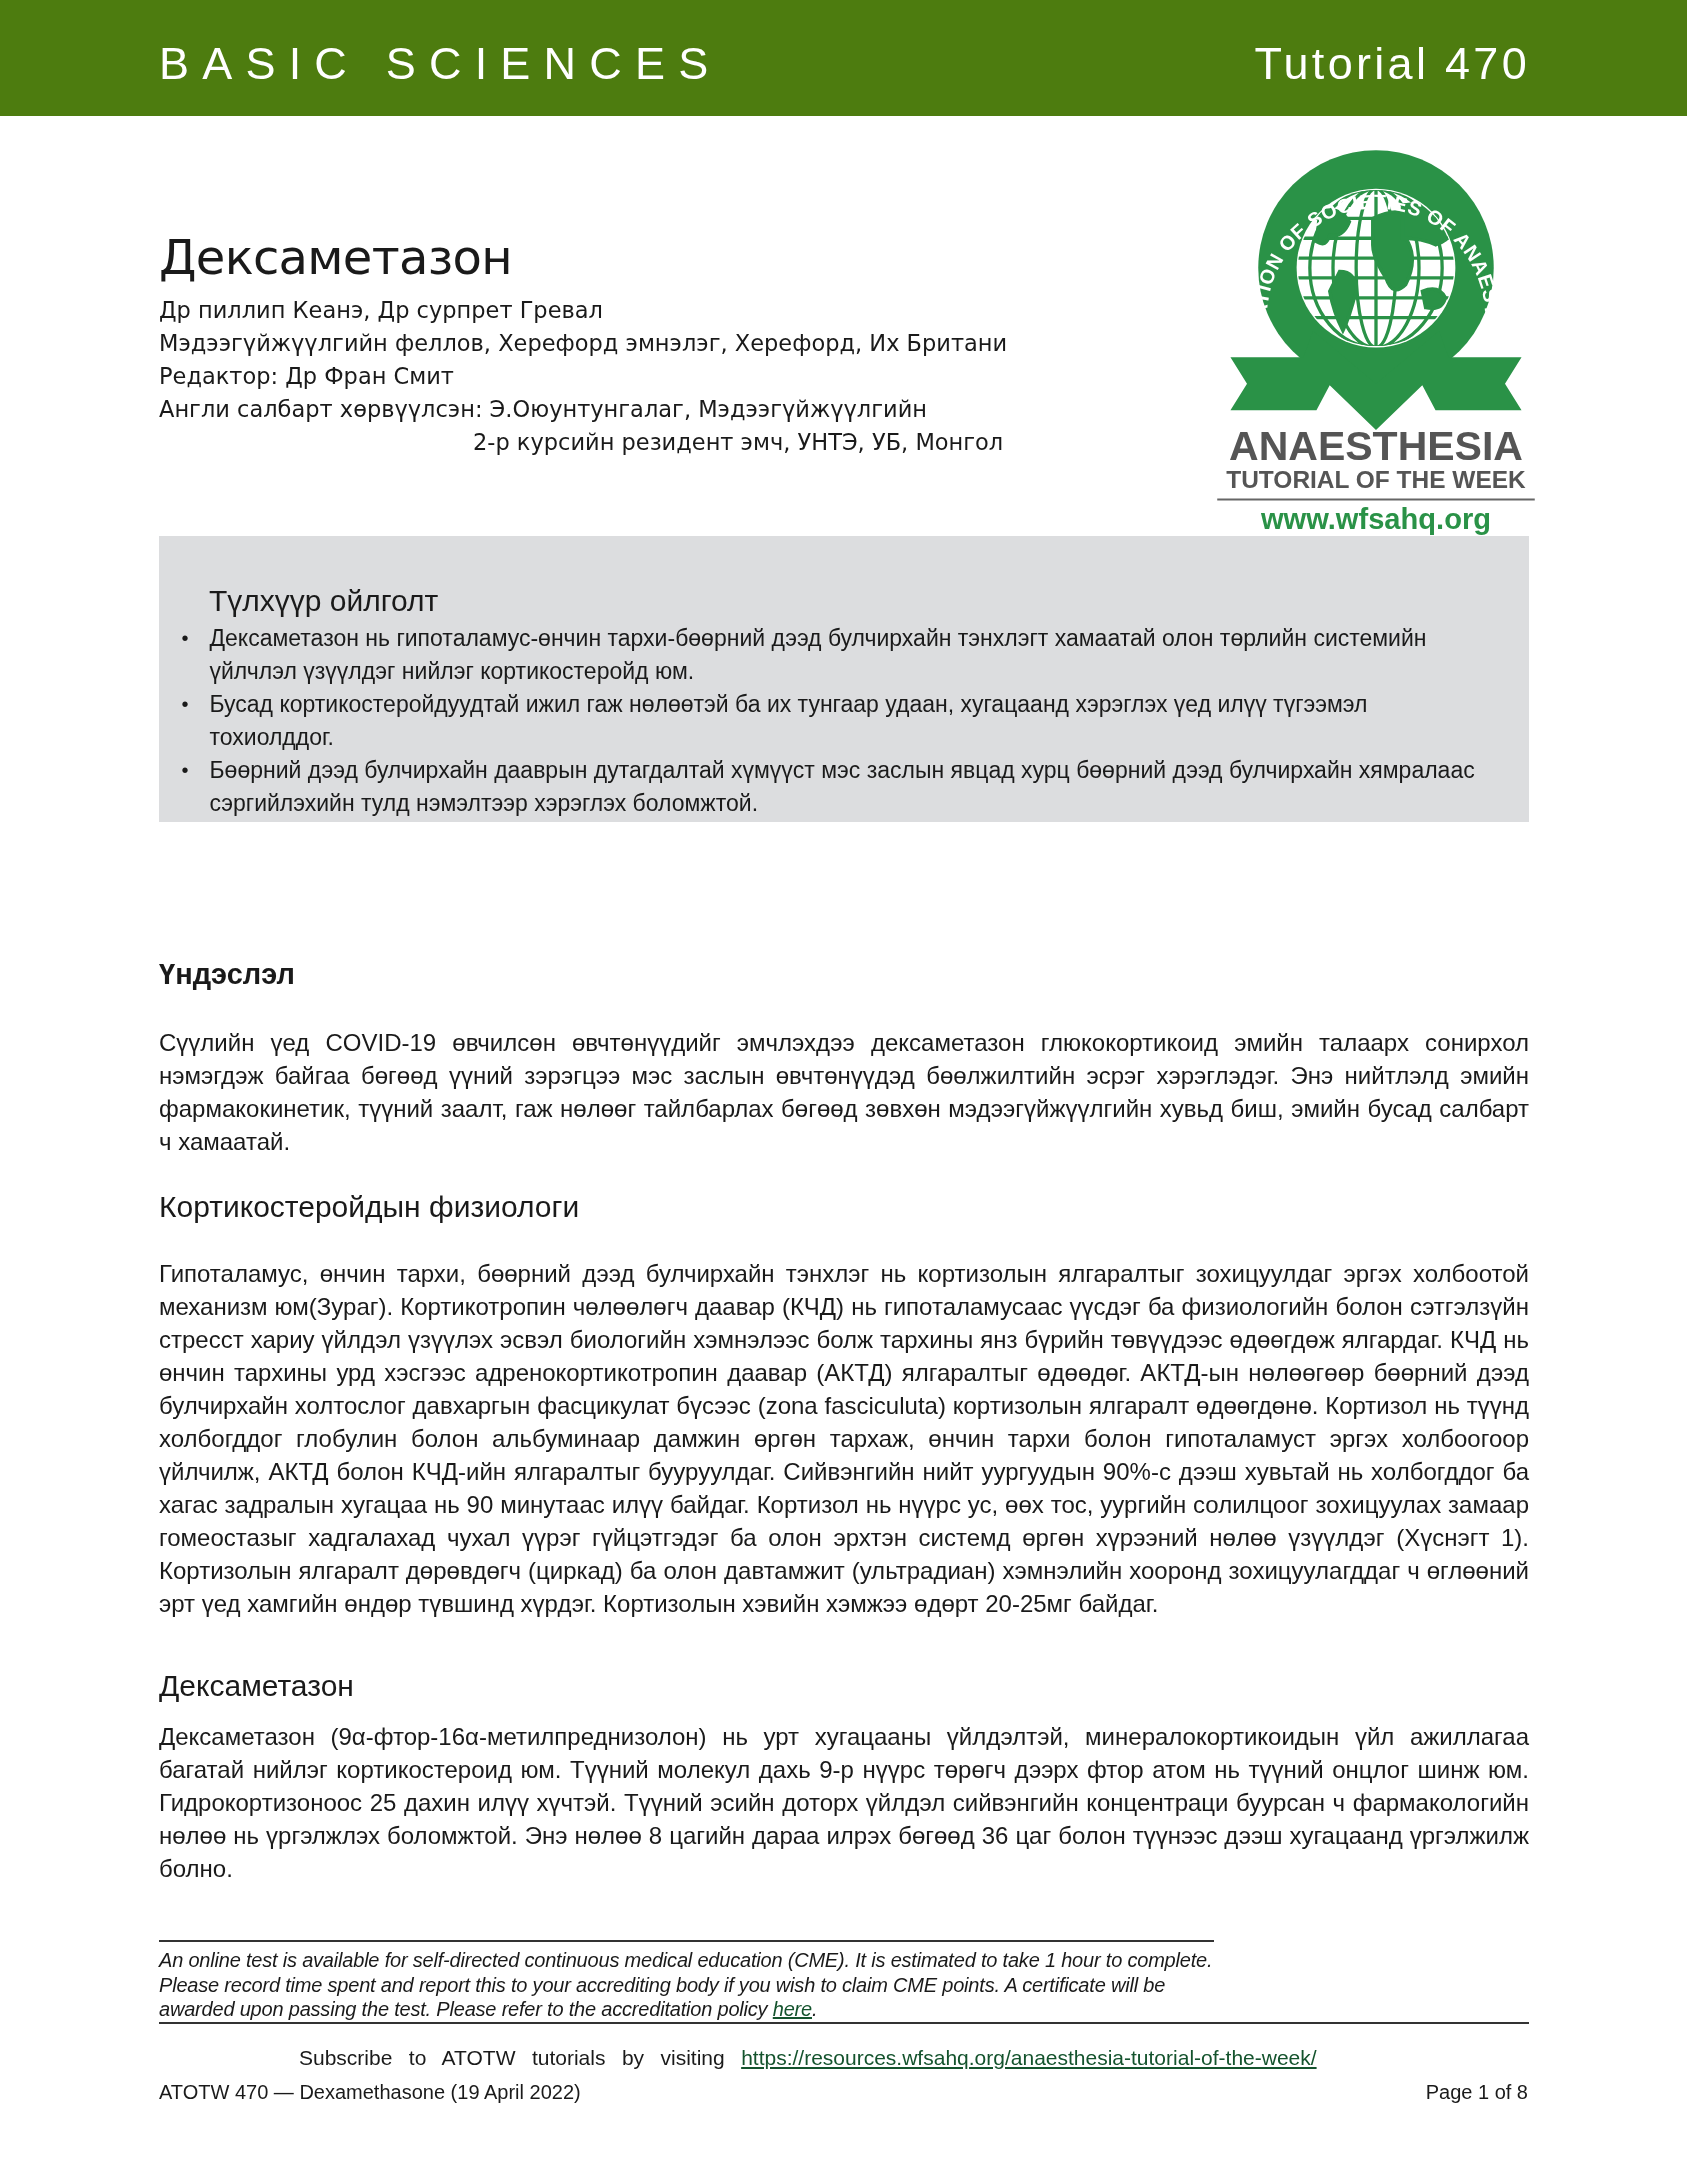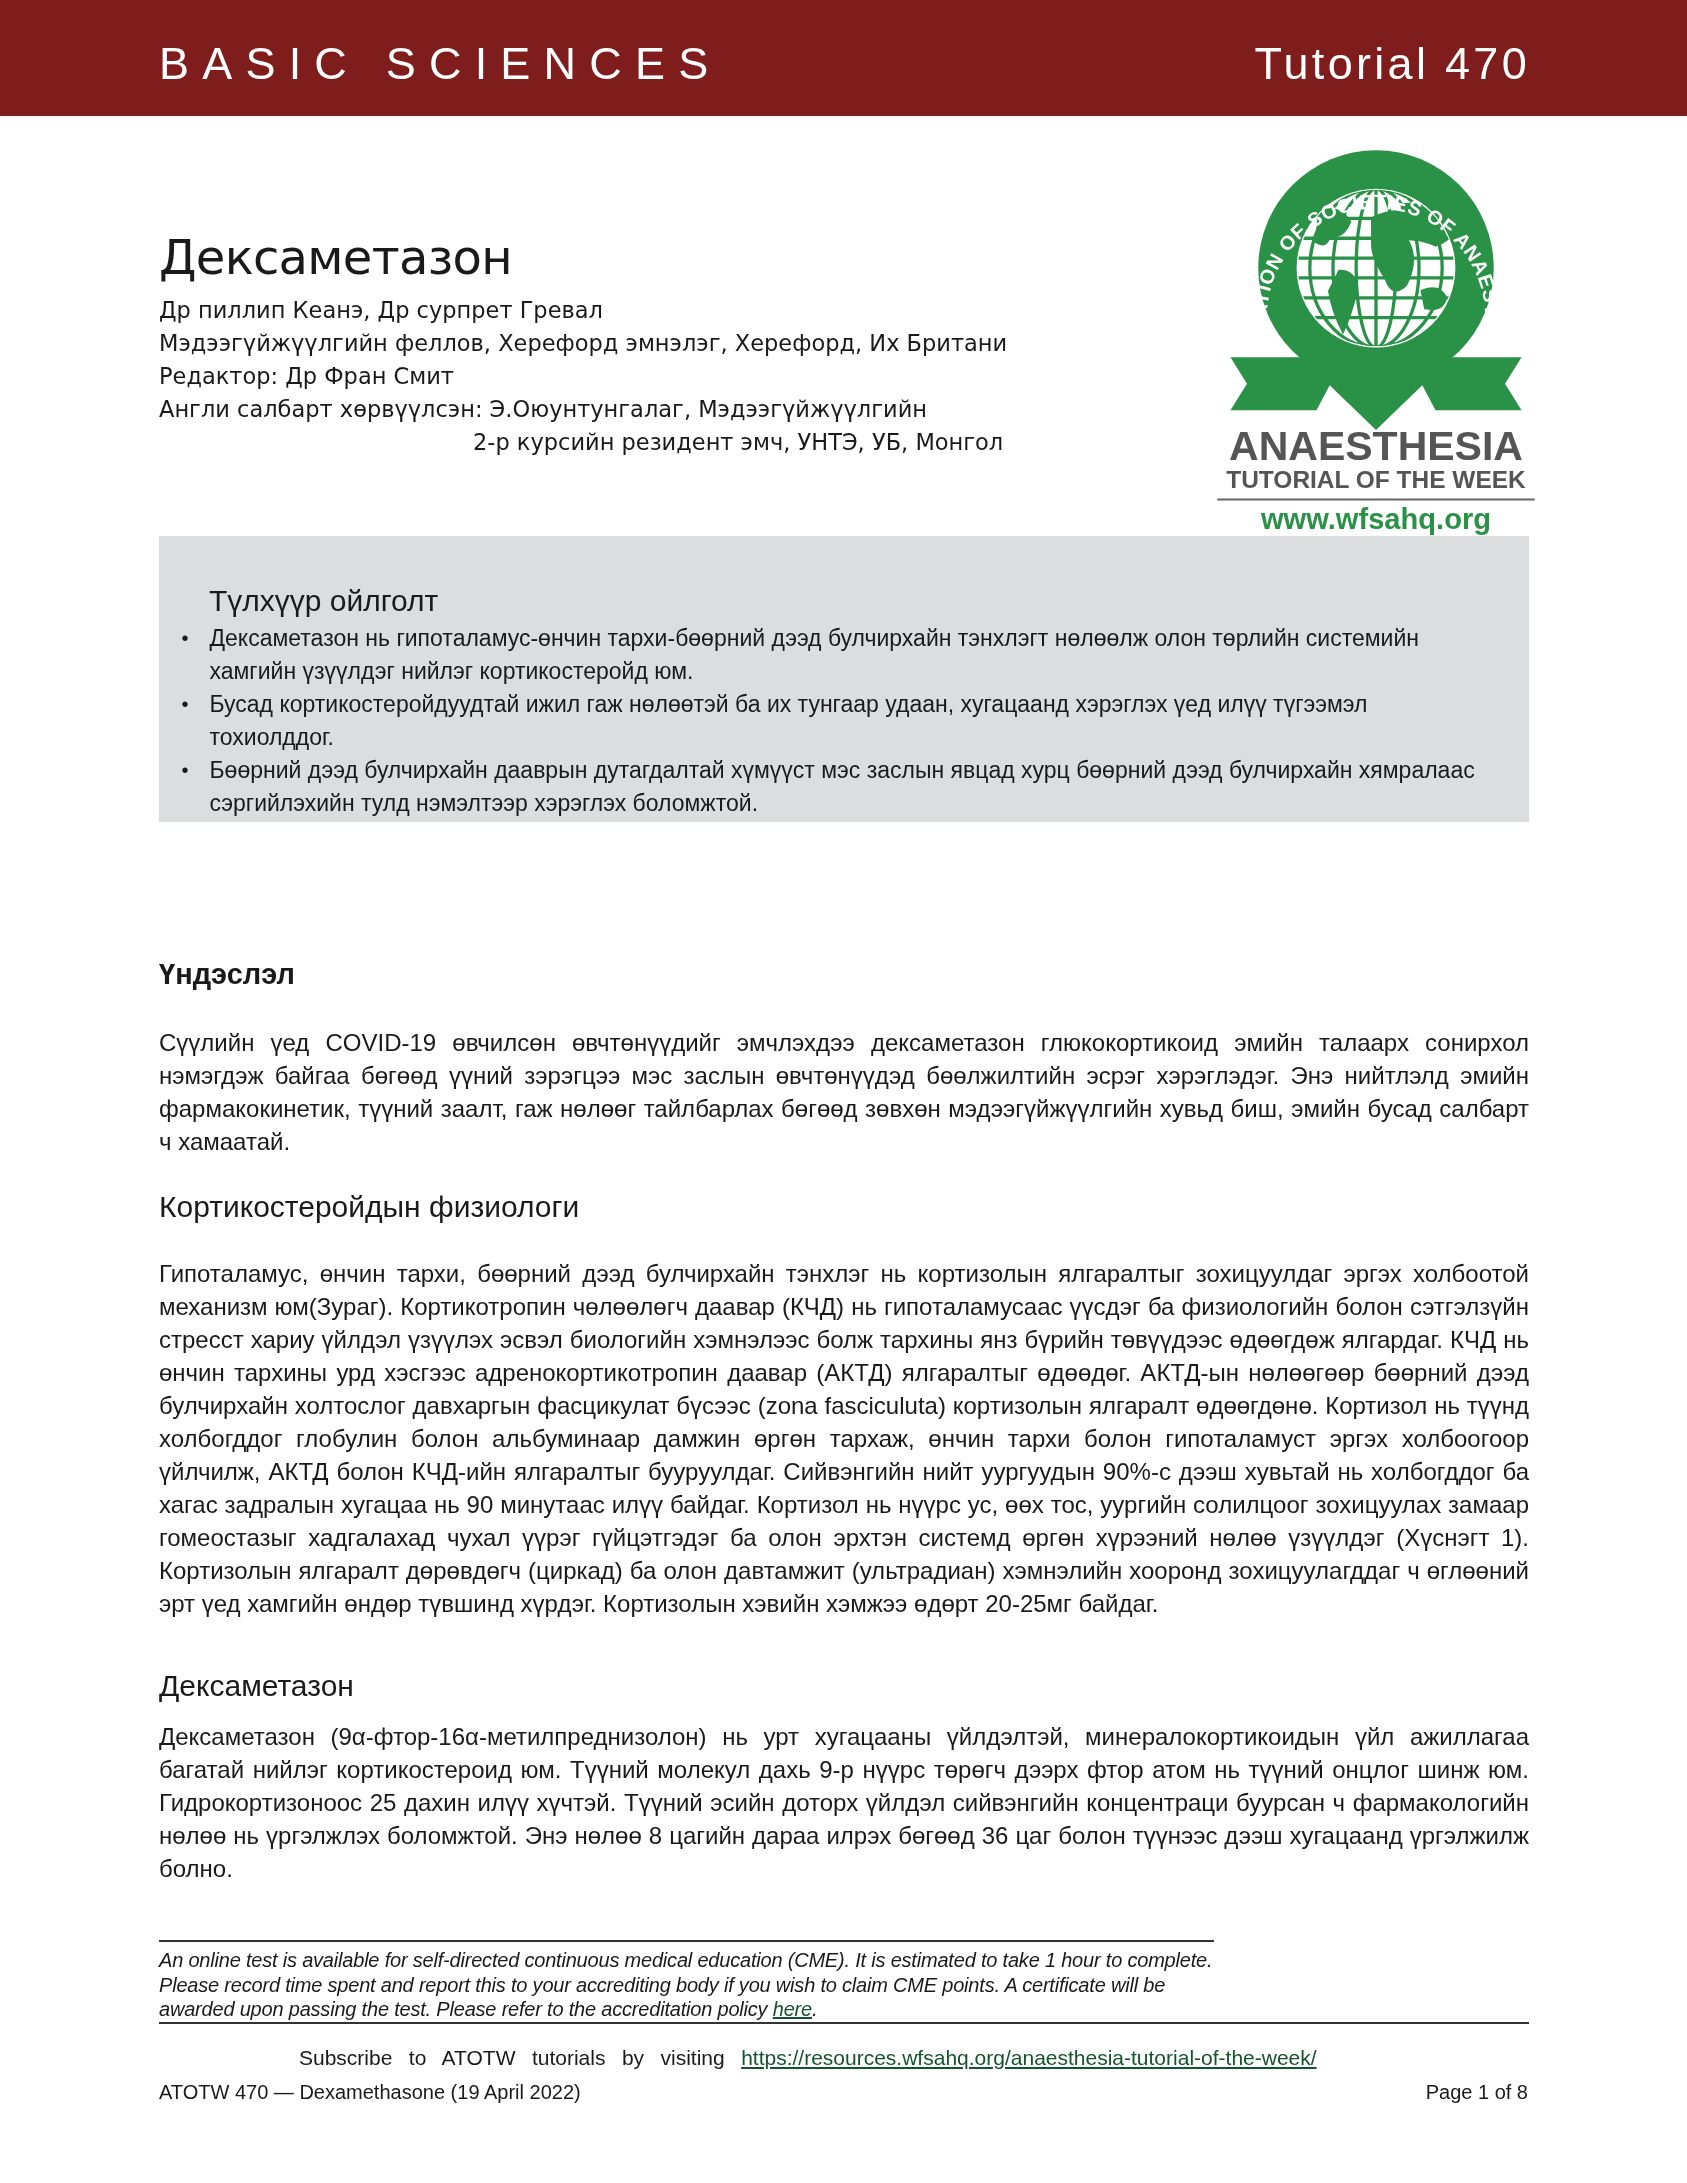--- a/index.html
+++ b/index.html
@@ -2,21 +2,21 @@
 <html style="font-size:10.6px"><head>
 <meta charset="utf-8">
 <style>
   html, body { margin: 0; padding: 0; }
   body {
     width: 1687px; height: 2183px; position: relative; background: #ffffff;
     font-family: "Liberation Sans", sans-serif; color: #1a1a1a; overflow: hidden;
   }
   .topbar {
     position: absolute; left: 0; top: 0; width: 1687px; height: 116px;
-    background: #7f1d1d; color: #ffffff;
+    background: #4d7c0f; color: #ffffff;
   }
   .topbar .cat {
     position: absolute; left: 159px; top: 41px; font-size: 45px; letter-spacing: 13.2px;
     font-family: "Liberation Sans", sans-serif; line-height: 1;
   }
   .topbar .num {
     position: absolute; right: 157px; top: 41px; font-size: 45px; letter-spacing: 3.3px;
     font-family: "Liberation Sans", sans-serif; line-height: 1;
   }
   .title {
@@ -107,21 +107,21 @@
   </g>
   <text x="260" y="485" text-anchor="middle" font-family="Liberation Sans, sans-serif" font-weight="bold" font-size="62" fill="#555555">ANAESTHESIA</text>
   <text x="260" y="527" text-anchor="middle" font-family="Liberation Sans, sans-serif" font-weight="bold" font-size="37" fill="#555555">TUTORIAL OF THE WEEK</text>
   <line x1="20" y1="545" x2="500" y2="545" stroke="#666" stroke-width="3"></line>
   <text x="260" y="590" text-anchor="middle" font-family="Liberation Sans, sans-serif" font-weight="bold" font-size="44" fill="#2a9247">www.wfsahq.org</text>
 </svg>
 
 <div class="keybox">
   <h2>Түлхүүр ойлголт</h2>
   <ul>
-    <li>Дексаметазон нь гипоталамус-өнчин тархи-бөөрний дээд булчирхайн тэнхлэгт нөлөөлж олон төрлийн системийн хамгийн үзүүлдэг нийлэг кортикостеройд юм.</li>
+    <li>Дексаметазон нь гипоталамус-өнчин тархи-бөөрний дээд булчирхайн тэнхлэгт хамаатай олон төрлийн системийн үйлчлэл үзүүлдэг нийлэг кортикостеройд юм.</li>
     <li>Бусад кортикостеройдуудтай ижил гаж нөлөөтэй ба их тунгаар удаан, хугацаанд хэрэглэх үед илүү түгээмэл тохиолддог.</li>
     <li>Бөөрний дээд булчирхайн дааврын дутагдалтай хүмүүст мэс заслын явцад хурц бөөрний дээд булчирхайн хямралаас сэргийлэхийн тулд нэмэлтээр хэрэглэх боломжтой.</li>
   </ul>
 </div>
 
 <h2 class="h-bold">Үндэслэл</h2>
 <p class="para" style="top:1026px">Сүүлийн үед COVID-19 өвчилсөн өвчтөнүүдийг эмчлэхдээ дексаметазон глюкокортикоид эмийн талаарх сонирхол нэмэгдэж байгаа бөгөөд үүний зэрэгцээ мэс заслын өвчтөнүүдэд бөөлжилтийн эсрэг хэрэглэдэг. Энэ нийтлэлд эмийн фармакокинетик, түүний заалт, гаж нөлөөг тайлбарлах бөгөөд  зөвхөн мэдээгүйжүүлгийн хувьд биш, эмийн бусад салбарт ч хамаатай.</p>
 
 <h2 class="h-norm" style="top:1190px">Кортикостеройдын физиологи</h2>
 <p class="para" style="top:1257px">Гипоталамус, өнчин тархи, бөөрний дээд булчирхайн тэнхлэг нь кортизолын ялгаралтыг зохицуулдаг эргэх холбоотой механизм юм(Зураг). Кортикотропин чөлөөлөгч даавар (КЧД) нь гипоталамусаас үүсдэг ба физиологийн болон сэтгэлзүйн стресст хариу үйлдэл үзүүлэх эсвэл биологийн хэмнэлээс болж тархины янз бүрийн төвүүдээс өдөөгдөж ялгардаг. КЧД нь өнчин тархины урд хэсгээс адренокортикотропин даавар (АКТД) ялгаралтыг өдөөдөг. АКТД-ын нөлөөгөөр бөөрний дээд булчирхайн холтослог давхаргын фасцикулат бүсээс (zona fasciculuta) кортизолын ялгаралт өдөөгдөнө. Кортизол нь түүнд холбогддог глобулин болон альбуминаар дамжин өргөн тархаж, өнчин тархи болон гипоталамуст эргэх холбоогоор үйлчилж, АКТД болон КЧД-ийн ялгаралтыг бууруулдаг. Сийвэнгийн нийт уургуудын 90%-с дээш хувьтай нь холбогддог ба хагас задралын хугацаа нь 90 минутаас илүү байдаг. Кортизол нь нүүрс ус, өөх тос, уургийн солилцоог зохицуулах замаар гомеостазыг хадгалахад чухал үүрэг гүйцэтгэдэг ба олон эрхтэн системд өргөн хүрээний нөлөө үзүүлдэг (Хүснэгт 1). Кортизолын ялгаралт дөрөвдөгч (циркад) ба олон давтамжит (ультрадиан) хэмнэлийн хооронд зохицуулагддаг ч өглөөний эрт үед хамгийн өндөр түвшинд хүрдэг. Кортизолын хэвийн хэмжээ өдөрт 20-25мг байдаг.</p>

